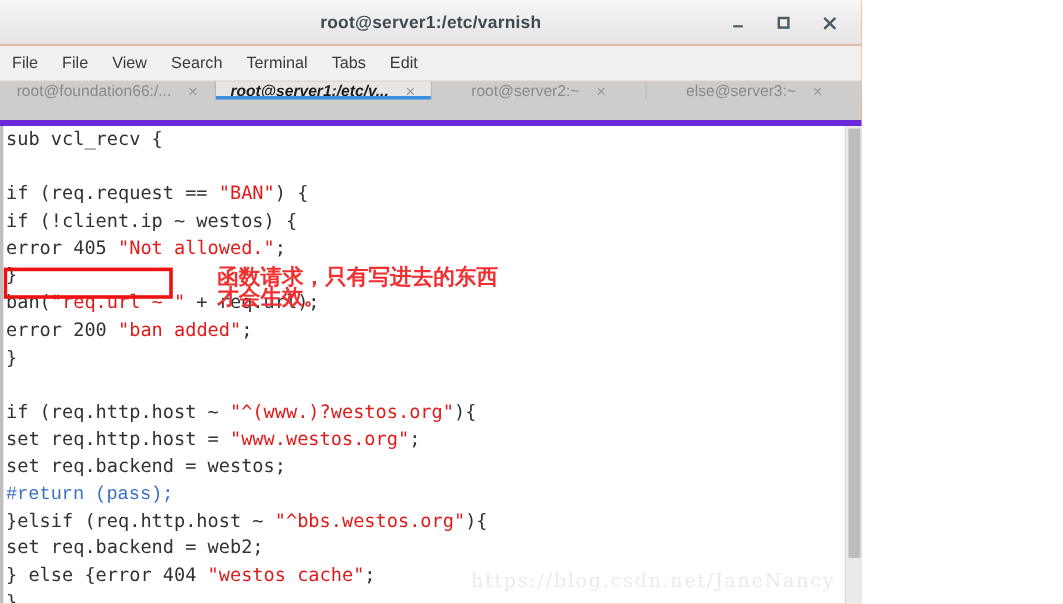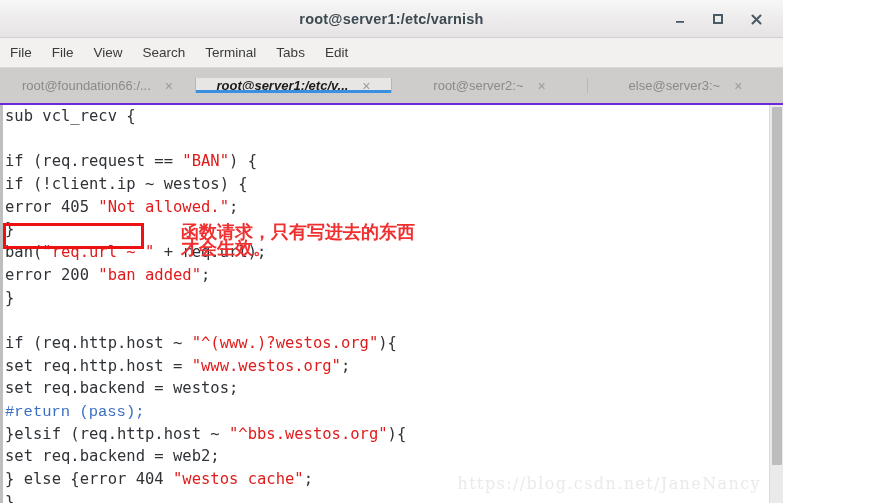--- a/index.html
+++ b/index.html
@@ -5,21 +5,21 @@
   html, body {
     margin: 0;
     padding: 0;
     background: #ffffff;
   }
   body {
     font-family: "Liberation Sans", sans-serif;
   }
   #app {
     position: relative;
-    width: 783px;
+    width: 718px;
     height: 503px;
     overflow: hidden;
     background: #f97316;
     box-sizing: border-box;
   }
 
   
   .titlebar {
     position: relative;
     height: 38px;
@@ -74,23 +74,23 @@
     padding: 2px 10px;
     cursor: default;
     user-select: none;
   }
 
   
   .tabbar {
     height: 37px;
     background: #cfcdcb;
     display: flex;
-    align-items: center;
-    box-sizing: border-box;
-    border-bottom: 2px solid #6d28d9;
+    align-items: flex-start;
+    box-sizing: border-box;
+    border-bottom: 5px solid #6d28d9;
   }
   .tab {
     position: relative;
     display: flex;
     align-items: center;
     justify-content: center;
     gap: 14px;
     flex: 1 1 0;
     min-width: 0;
     box-sizing: border-box;

